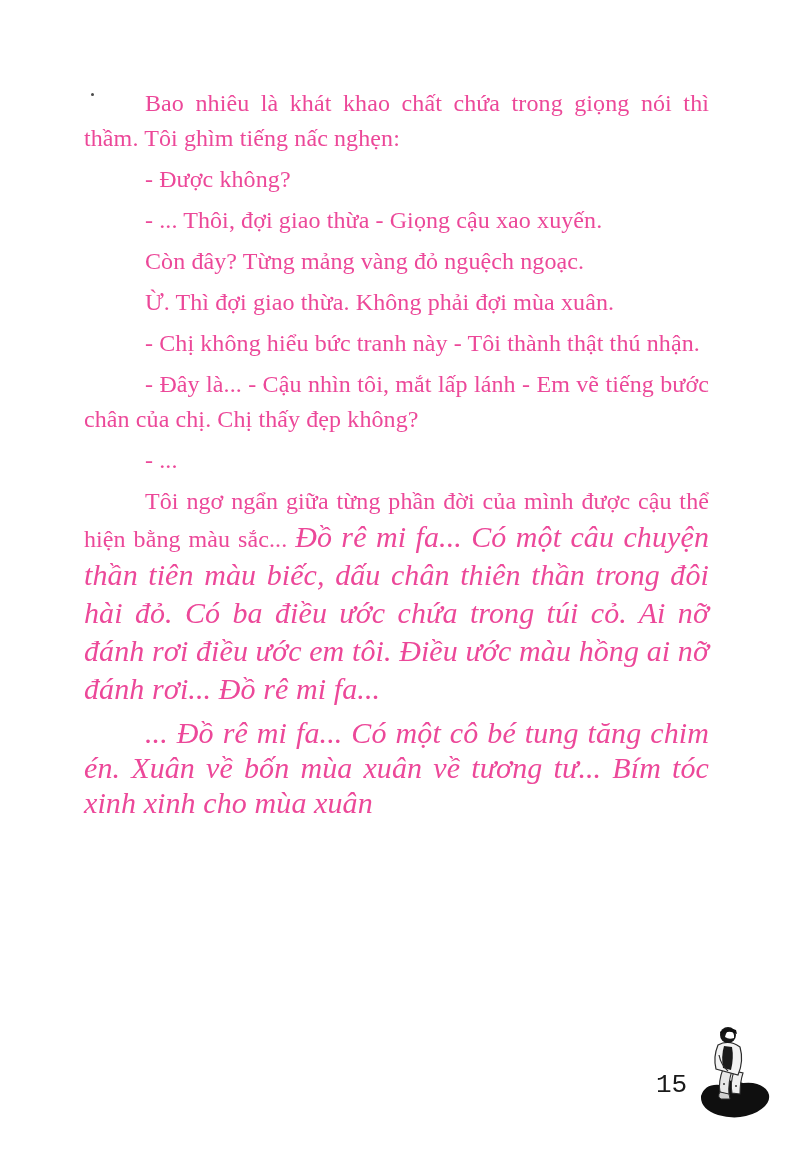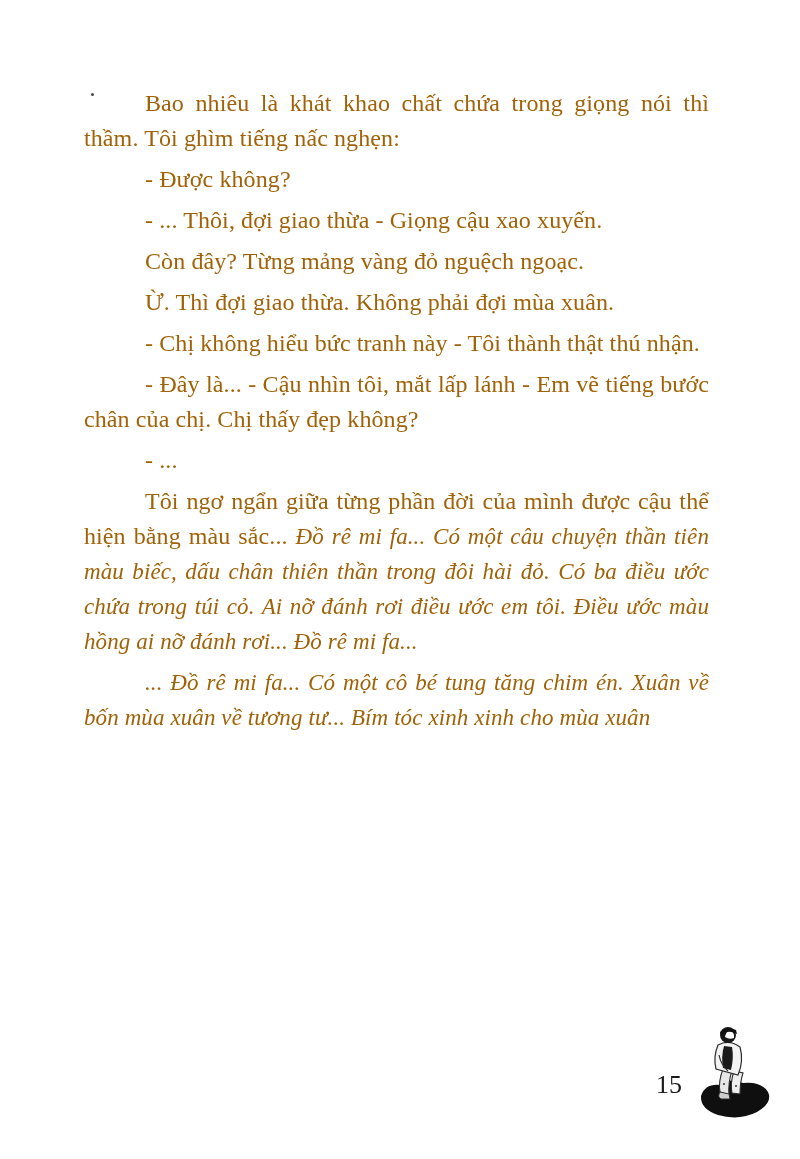--- a/index.html
+++ b/index.html
@@ -9,48 +9,48 @@
     background: #ffffff;
     position: relative;
     overflow: hidden;
     font-family: "Liberation Serif", "DejaVu Serif", serif;
   }
   .text-block {
     position: absolute;
     left: 84px;
     top: 86px;
     width: 625px;
-    color: #a16207;
+    color: #ec4899;
     font-size: 24px;
     line-height: 35px;
     text-align: justify;
     letter-spacing: 0.1px;
   }
   .text-block p {
     margin: 0 0 6px 0;
     text-indent: 61px;
   }
   .it {
     font-style: italic;
-    font-size: 23px;
+    font-size: 30px;
   }
   .speck {
     position: absolute;
     left: 91px;
     top: 93px;
     width: 3px;
     height: 3px;
     border-radius: 50%;
     background: #4a4a4a;
   }
   .page-number {
     position: absolute;
     left: 656px;
     top: 1070px;
-    font-family: Liberation Serif, serif;
+    font-family: Liberation Mono, monospace;
     font-size: 26px;
     color: #1a1a1a;
   }
   .illustration {
     position: absolute;
     left: 693px;
     top: 1024px;
     width: 82px;
     height: 98px;
   }

